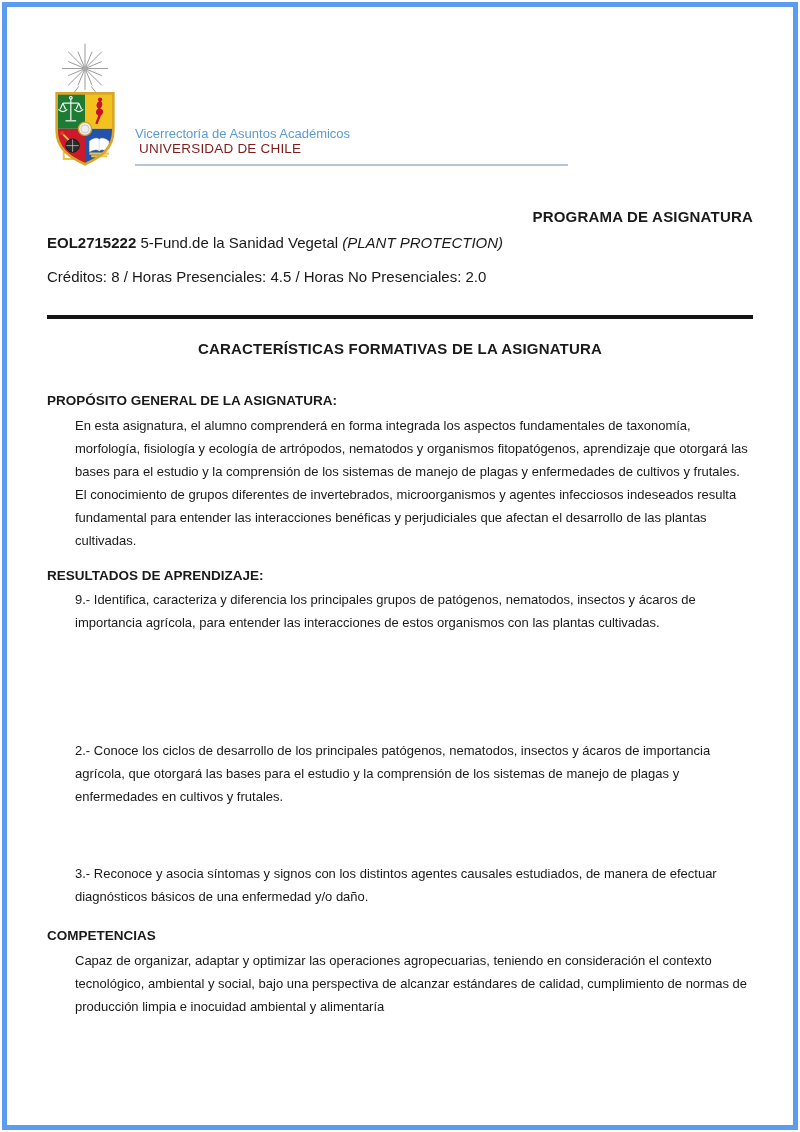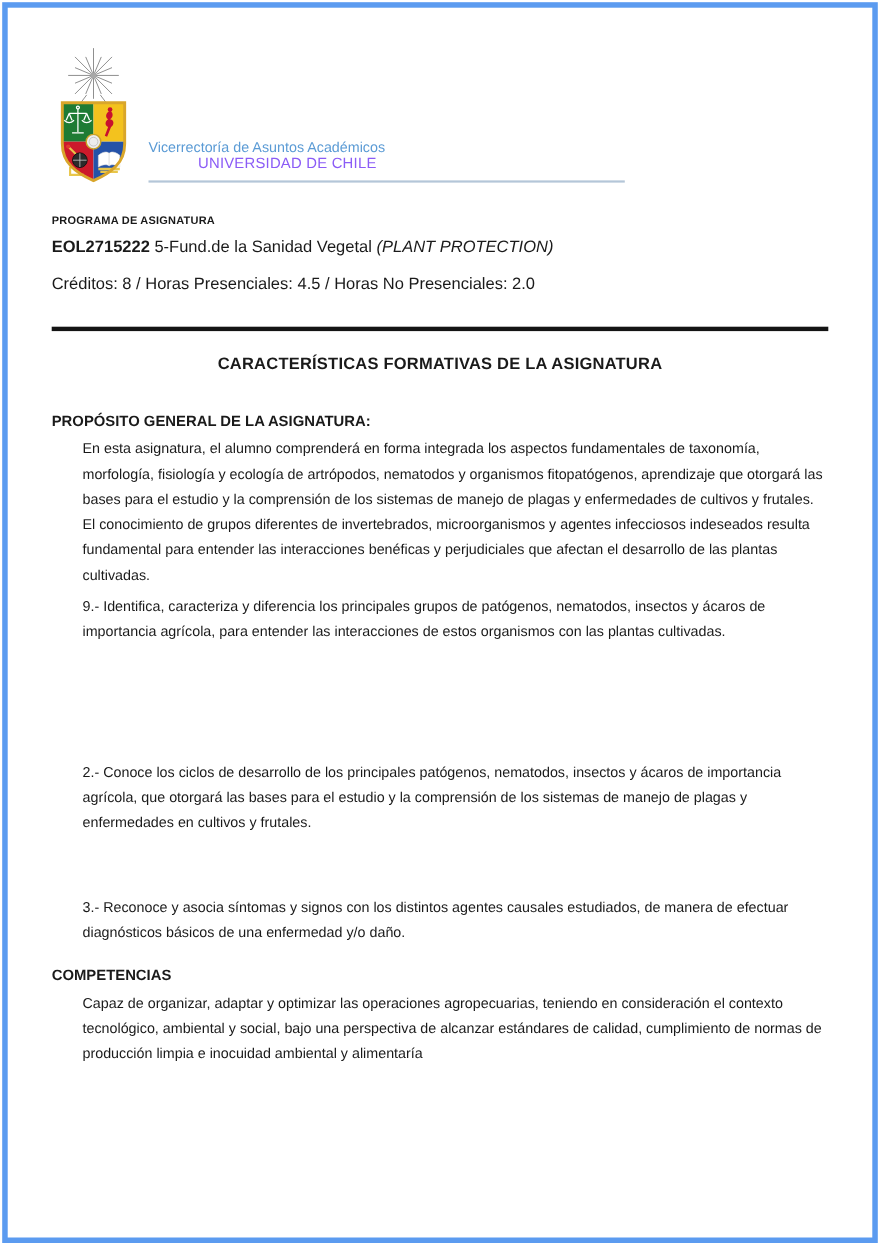--- a/index.html
+++ b/index.html
@@ -13,25 +13,25 @@
     color:#1a1a1a;
     overflow:hidden;
   }
   .content { padding:0 40px; }
 
   
   .logo-row { display:flex; align-items:flex-end; gap:10px; margin:35px 0 0 -2px; }
   .crest { width:80px; height:124px; flex:0 0 auto; }
   .org-col { padding-bottom:0; }
   .org-line1 { color:#5B9BD5; font-size:13px; line-height:15px; }
-  .org-line2 { color:#8b5cf6; font-size:13.5px; line-height:16px; padding-left:4px; letter-spacing:0.2px;margin-left:41px; }
+  .org-line2 { color:#7f1d1d; font-size:13.5px; line-height:16px; padding-left:4px; letter-spacing:0.2px; }
   .org-underline { width:433px; border-bottom:2px solid #B4C6D8; margin-top:7px; }
 
   
-  .doc-title { text-align:left; font-size:10px; font-weight:bold; margin-top:30px; letter-spacing:0.2px; }
+  .doc-title { text-align:right; font-size:15px; font-weight:bold; margin-top:42px; letter-spacing:0.2px; }
   .course-line { margin-top:9px; font-size:15px; }
   .course-line .code { font-weight:bold; }
   .course-line .name-en { font-style:italic; }
   .meta-line { margin-top:17px; font-size:15px; }
   .meta-line2 { margin-top:20px; font-size:13px; }
 
   .thick-rule { height:4px; background:#141414; margin-top:30px; }
 
   .section-title { text-align:center; font-size:15px; font-weight:bold; margin-top:21px; letter-spacing:0.2px; }
 
@@ -134,20 +134,21 @@
     <div class="meta-line">Créditos: 8 / Horas Presenciales: 4.5 / Horas No Presenciales: 2.0</div>
 
 
     <div class="thick-rule"></div>
 
     <div class="section-title">CARACTERÍSTICAS FORMATIVAS DE LA ASIGNATURA</div>
 
     <div class="block-heading">PROPÓSITO GENERAL DE LA ASIGNATURA:</div>
     <div class="para">En esta asignatura, el alumno comprenderá en forma integrada los aspectos fundamentales de taxonomía, morfología, fisiología y ecología de artrópodos, nematodos y organismos fitopatógenos, aprendizaje que otorgará las bases para el estudio y la comprensión de los sistemas de manejo de plagas y enfermedades de cultivos y frutales. El conocimiento de grupos diferentes de invertebrados, microorganismos y agentes infecciosos indeseados resulta fundamental para entender las interacciones benéficas y perjudiciales que afectan el desarrollo de las plantas cultivadas.</div>
 
+    <div class="block-heading tight">RESULTADOS DE APRENDIZAJE:</div>
     <div class="para" style="margin-top:5px;">9.- Identifica, caracteriza y diferencia los principales grupos de patógenos, nematodos, insectos y ácaros de importancia agrícola, para entender las interacciones de estos organismos con las plantas cultivadas.</div>
     <div class="spacer-a"></div>
     <div class="para" style="margin-top:0;">2.- Conoce los ciclos de desarrollo de los principales patógenos, nematodos, insectos y ácaros de importancia agrícola, que otorgará las bases para el estudio y la comprensión de los sistemas de manejo de plagas y enfermedades en cultivos y frutales.</div>
     <div class="spacer-b"></div>
     <div class="para" style="margin-top:0;">3.- Reconoce y asocia síntomas y signos con los distintos agentes causales estudiados, de manera de efectuar diagnósticos básicos de una enfermedad y/o daño.</div>
 
     <div class="block-heading comp">COMPETENCIAS</div>
     <div class="para">Capaz de organizar, adaptar y optimizar las operaciones agropecuarias, teniendo en consideración el contexto tecnológico, ambiental y social, bajo una perspectiva de alcanzar estándares de calidad, cumplimiento de normas de producción limpia e inocuidad ambiental y alimentaría</div>
 
   </div>

